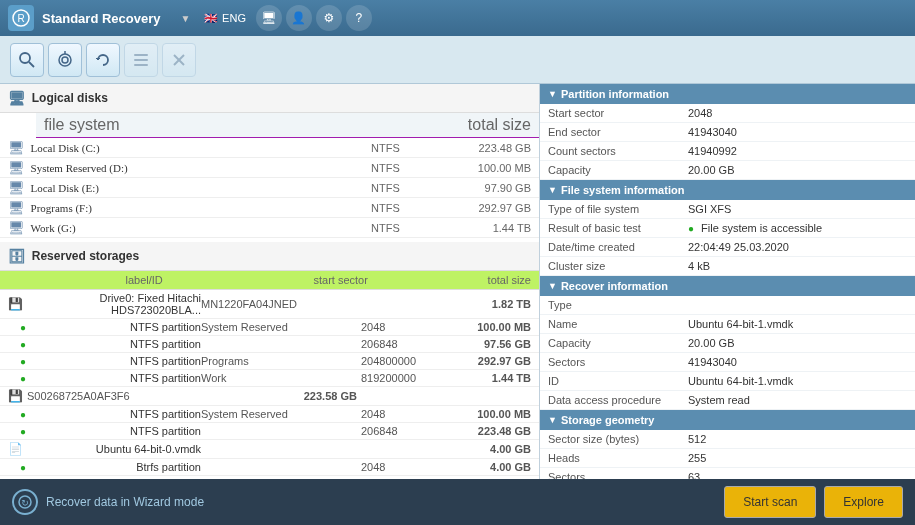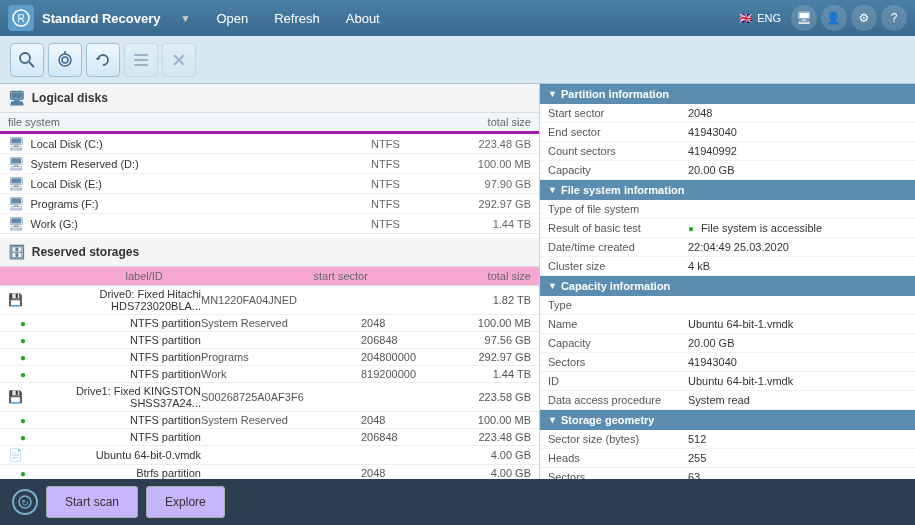--- a/index.html
+++ b/index.html
@@ -114,47 +114,48 @@
       font-weight: 600;
       color: #333;
       font-size: 12px;
     }
     .section-header .icon { margin-right: 6px; font-size: 14px; color: #5580a0; }
 
     .col-header {
       display: flex;
       padding: 3px 8px;
       background: #f0f5f8;
-      border-bottom: 3px solid #a21caf;
+      border-bottom: 1px solid #a21caf;
       color: #666;
-      font-size: 11px;
+      font-size: 16px;
+      margin-left: 36px;
     }
     .col-header .col-fs { flex: 1; }
     .col-header .col-ts { width: 80px; text-align: right; }
 
     
     .disk-row {
       display: flex;
       align-items: center;
       padding: 2px 8px;
       border-bottom: 1px solid #eee;
       font-size: 11px;
       color: #333;
       cursor: pointer;
     }
     .disk-row .disk-icon { margin-right: 6px; color: #6688aa; font-size: 13px; }
-    .disk-row .disk-name { flex: 1; }
+    .disk-row .disk-name { flex: 1; font-family: Liberation Serif, serif; }
     .disk-row .disk-fs { width: 80px; color: #666; }
     .disk-row .disk-size { width: 80px; text-align: right; color: #666; }
 
     
     .storage-col-header {
       display: flex;
       padding: 3px 8px;
-      background: #f9a8d4;
+      background: #bef264;
       border-bottom: 1px solid #ddd;
       color: #666;
       font-size: 11px;
       gap: 28px;
     }
     .storage-col-header .col-label { width: 160px; }
     .storage-col-header .col-sector { width: 100px; }
     .storage-col-header .col-size { flex: 1; text-align: right; }
 
     .storage-row {
@@ -163,21 +164,21 @@
       padding: 2px 8px;
       border-bottom: 1px solid #eee;
       font-size: 11px;
       color: #333;
       cursor: pointer;
     }
     .storage-row .s-icon { margin-right: 4px; color: #6688aa; font-size: 12px; }
     .storage-row .s-name { flex: 1; text-align: right; }
     .storage-row .s-label { width: 160px; font-size: 11px; color: #555; }
     .storage-row .s-sector { width: 100px; font-size: 11px; color: #555; }
-    .storage-row .s-size { width: 70px; text-align: right; font-size: 11px; color: #555; }
+    .storage-row .s-size { width: 70px; text-align: right; font-size: 11px; color: #555; font-weight: bold; }
 
     .dot-green { color: #22aa22; font-size: 10px; margin-right: 4px; }
 
     
     #right-panel {
       flex: 1;
       overflow-y: auto;
       background: white;
     }
 
@@ -220,21 +221,21 @@
       color: #7ab0d0;
       font-size: 13px;
     }
     #bottombar .wizard-text {
       flex: 1;
       color: #a0c8e0;
       font-size: 12px;
     }
     #bottombar .btn-action {
       padding: 8px 18px;
-      background: #c4b5fd;
+      background: #eab308;
       color: #333;
       border: 1px solid #aaa;
       border-radius: 3px;
       font-size: 12px;
       cursor: pointer;
       font-weight: 500;
     }
 
     ::-webkit-scrollbar { width: 6px; }
     ::-webkit-scrollbar-track { background: #f0f0f0; }
@@ -245,25 +246,20 @@
 
 <div id="titlebar">
   <div class="app-logo">
     <svg width="18" height="18" viewBox="0 0 18 18">
         <circle cx="9" cy="9" r="8" fill="none" stroke="white" stroke-width="1.5"></circle>
         <text x="9" y="13" text-anchor="middle" fill="white" font-size="10">R</text>
       </svg>
   </div>
   <span class="app-title">Standard Recovery</span>
   <span class="menu-arrow">▼</span>
-  <div class="menu-items">
-    <div class="menu-item">Open</div>
-    <div class="menu-item">Refresh</div>
-    <div class="menu-item">About</div>
-  </div>
   <div class="right-controls">
     <div class="lang-badge">
       <span>🇬🇧</span>
       <span>ENG</span>
     </div>
     <div class="ctrl-btn">🖥</div>
     <div class="ctrl-btn">👤</div>
     <div class="ctrl-btn">⚙</div>
     <div class="ctrl-btn">?</div>
   </div>
@@ -390,21 +386,20 @@
     <div class="storage-row" style="padding-left:20px;">
       <span class="dot-green">●</span>
       <span class="s-name">NTFS partition</span>
       <span class="s-label">Work</span>
       <span class="s-sector">819200000</span>
       <span class="s-size">1.44 TB</span>
     </div>
 
     <div class="storage-row">
       <span class="s-icon">💾</span>
-      <span class="s-name">Drive1: Fixed KINGSTON SHSS37A24...</span>
       <span class="s-label">S00268725A0AF3F6</span>
       <span class="s-sector"></span>
       <span class="s-size">223.58 GB</span>
     </div>
     <div class="storage-row" style="padding-left:20px;">
       <span class="dot-green">●</span>
       <span class="s-name">NTFS partition</span>
       <span class="s-label">System Reserved</span>
       <span class="s-sector">2048</span>
       <span class="s-size">100.00 MB</span>
@@ -456,40 +451,41 @@
       <span class="info-key">Capacity</span>
       <span class="info-val">20.00 GB</span>
     </div>
 
     <div class="info-section-header">
       <span class="arrow">▼</span>
       <span>File system information</span>
     </div>
     <div class="info-row">
       <span class="info-key">Type of file system</span>
+      <span class="info-val">SGI XFS</span>
     </div>
     <div class="info-row">
       <span class="info-key">Result of basic test</span>
       <span class="info-val">
         <span class="dot-green">●</span>
         <span>File system is accessible</span>
       </span>
     </div>
     <div class="info-row">
       <span class="info-key">Date/time created</span>
       <span class="info-val">22:04:49 25.03.2020</span>
     </div>
     <div class="info-row">
       <span class="info-key">Cluster size</span>
       <span class="info-val">4 kB</span>
     </div>
 
     <div class="info-section-header">
       <span class="arrow">▼</span>
-      <span>Capacity information</span>
+      <span>Recover information</span>
     </div>
     <div class="info-row">
       <span class="info-key">Type</span>
     </div>
     <div class="info-row">
       <span class="info-key">Name</span>
       <span class="info-val">Ubuntu 64-bit-1.vmdk</span>
     </div>
     <div class="info-row">
       <span class="info-key">Capacity</span>
@@ -529,15 +525,16 @@
 
 </div>
 
 <div id="bottombar">
   <div class="wizard-icon">
     <svg width="14" height="14" viewBox="0 0 14 14">
         <circle cx="7" cy="7" r="6" fill="none" stroke="#7ab0d0" stroke-width="1.5"></circle>
         <text x="7" y="11" text-anchor="middle" fill="#7ab0d0" font-size="9">↻</text>
       </svg>
   </div>
+  <span class="wizard-text">Recover data in Wizard mode</span>
   <button class="btn-action">Start scan</button>
   <button class="btn-action">Explore</button>
 </div>
 
 </body></html>

